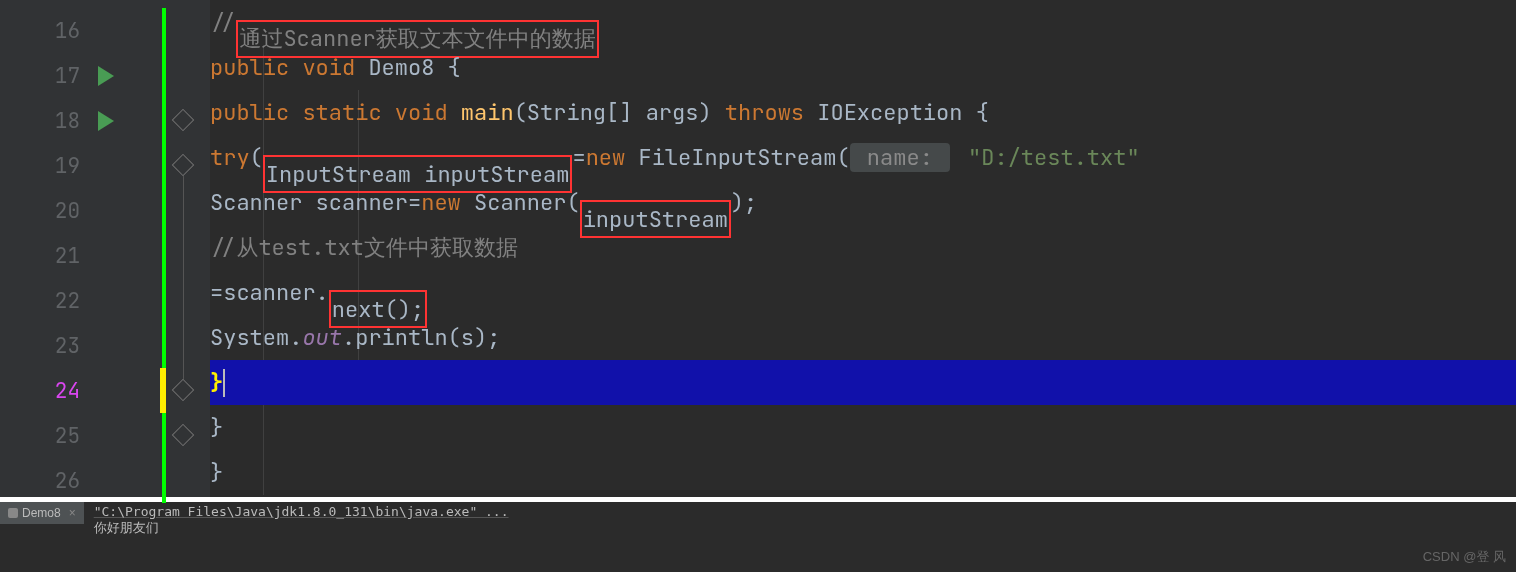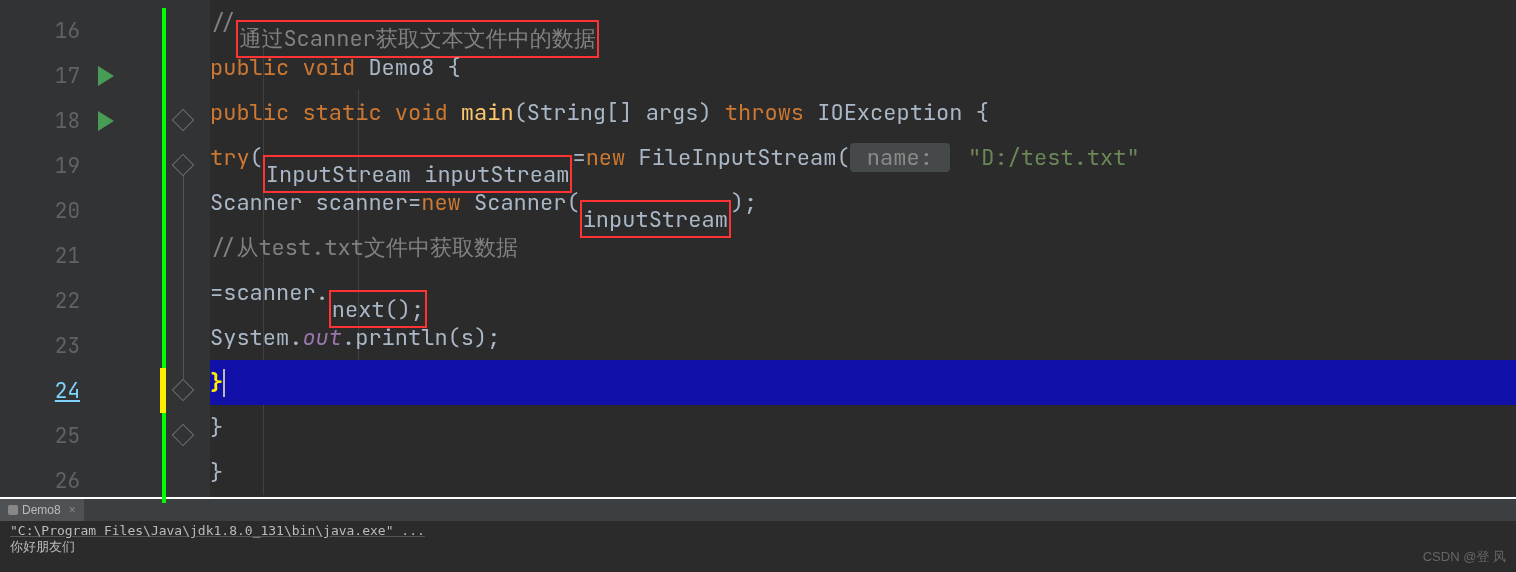--- a/index.html
+++ b/index.html
@@ -30,22 +30,21 @@
     position: relative;
   }
   .line-num {
     color: #606366;
     width: 70px;
     text-align: right;
     padding-right: 10px;
     font-size: 21px;
   }
   .gutter-row.current .line-num {
-    color: #7dd3fc;
-    text-decoration: underline;
+    color: #d946ef;
   }
   .run-triangle {
     width: 0; height: 0;
     border-top: 10px solid transparent;
     border-bottom: 10px solid transparent;
     border-left: 16px solid #499c54;
     margin-left: 8px;
   }
   .fold-marker {
     width: 16px; height: 16px;
@@ -125,26 +124,26 @@
     display: inline-block;
     width: 2px;
     height: 28px;
     background: #bbb;
     vertical-align: middle;
   }
   
   .bottom {
     height: 75px;
     background: #2b2b2b;
-    border-top: 2px solid #ffffff;
+    border-top: 5px solid #ffffff;
     font-size: 13px;
     color: #bbb;
     font-family: "Microsoft YaHei", sans-serif;
     display: flex;
-    flex-direction: column;
+    flex-direction: row;
   }
   .tabs-row {
     height: 22px;
     background: #3c3f41;
     display: flex;
     align-items: center;
   }
   .run-tab {
     display: flex;
     align-items: center;

